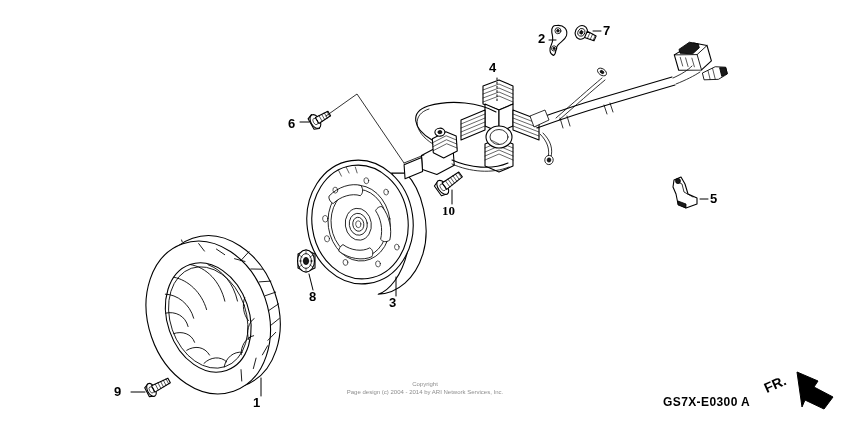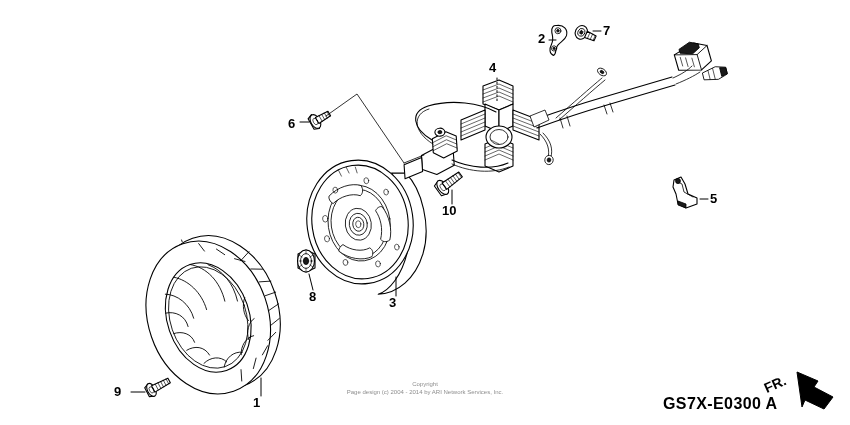--- a/index.html
+++ b/index.html
@@ -20,21 +20,21 @@
     font-size:13px;
     color:#000;
     line-height:1;
     white-space:nowrap;
     user-select:none;
   }
   .partno{
     position:absolute;
     font-family:"Liberation Sans", sans-serif;
     font-weight:bold;
-    font-size:16px;
+    font-size:12px;
     letter-spacing:0.4px;
     color:#000;
     white-space:nowrap;
   }
   .fr-label{
     position:absolute;
     font-family:"Liberation Sans", sans-serif;
     font-weight:bold;
     font-size:14px;
     color:#000;
@@ -409,21 +409,21 @@
 
   <div class="callout" style="left:253px;top:396px;">1</div>
   <div class="callout" style="left:538px;top:32px;">2</div>
   <div class="callout" style="left:389px;top:296px;">3</div>
   <div class="callout" style="left:489px;top:61px;">4</div>
   <div class="callout" style="left:710px;top:192px;">5</div>
   <div class="callout" style="left:288px;top:117px;">6</div>
   <div class="callout" style="left:603px;top:24px;">7</div>
   <div class="callout" style="left:309px;top:290px;">8</div>
   <div class="callout" style="left:114px;top:385px;">9</div>
-  <div class="callout" style="left:442px;top:204px;">10</div>
+  <div class="callout" style="left:442px;top:204px;font-family:Liberation Serif, serif;">10</div>
 
   <div class="fr-label" style="left:768px;top:380px;">FR.</div>
 
   <div class="partno" style="left:663px;top:395px;">GS7X-E0300 A</div>
 
   <div class="copyright" style="left:0px;top:381px;width:850px;">
     <span class="c1">Copyright</span>
     <span class="c2">Page design (c) 2004 - 2014 by ARI Network Services, Inc.</span>
   </div>
 

